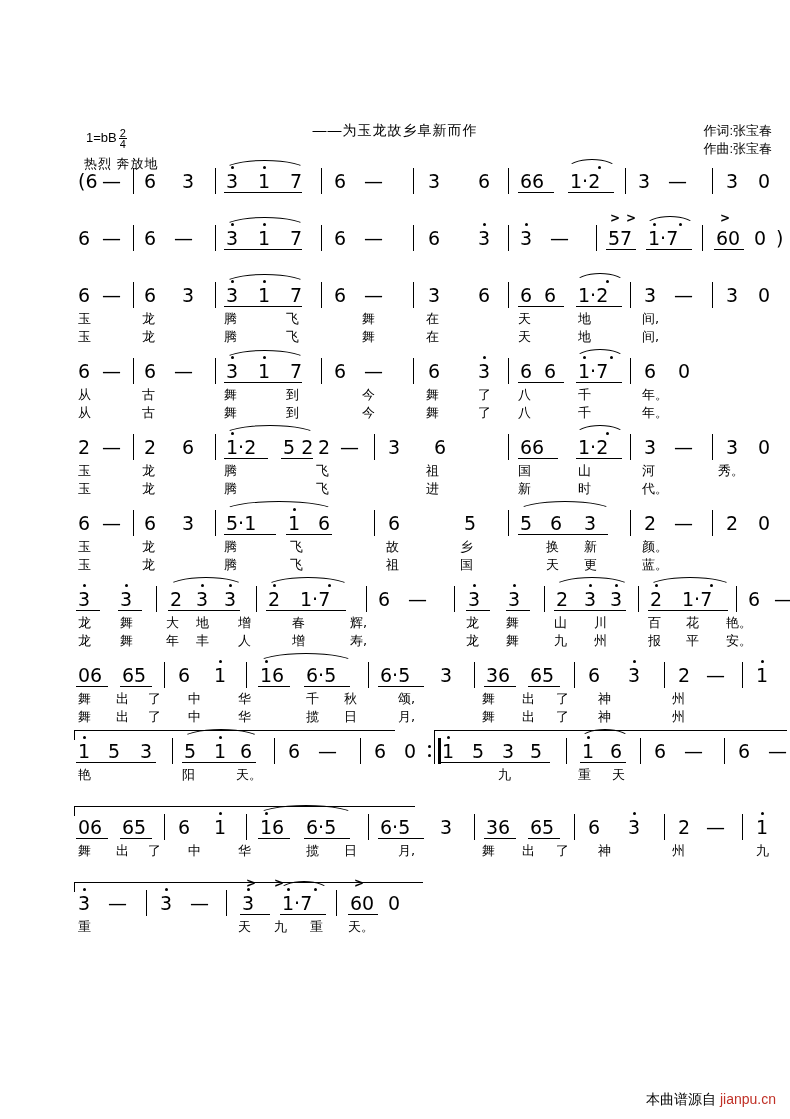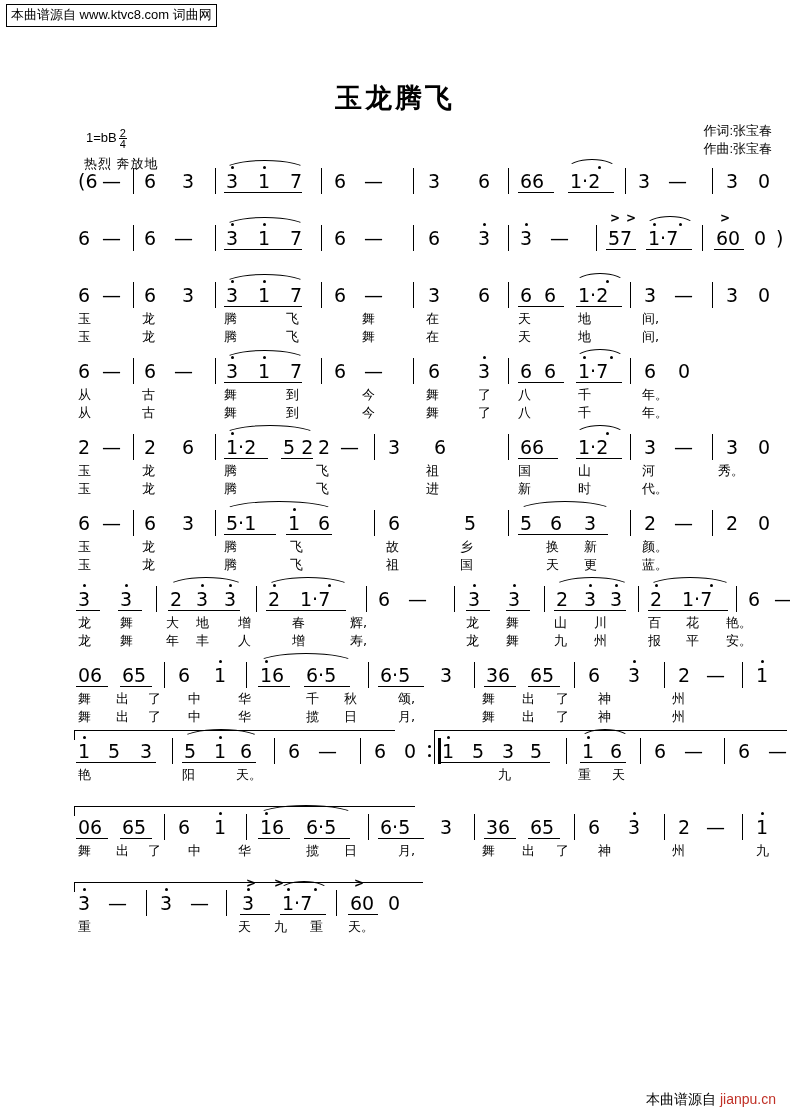--- a/index.html
+++ b/index.html
@@ -144,25 +144,22 @@
     white-space:nowrap;
   }
   .footer .cn{color:#000;}
   .footer .site{color:#c03026;font-family:"Liberation Sans",sans-serif;}
 </style>
 </head>
 <body>
 
 <div class="page">
 
-  <div class="source-note">
-    <span>本曲谱源自 www.ktvc8.com 词曲网</span>
-  </div>
-
-  <div class="title">玉龙腾飞</div>
+
+  <div class="subtitle">——为玉龙故乡阜新而作</div>
 
   <div class="credits">
     <div>作词:张宝春</div>
     <div>作曲:张宝春</div>
   </div>
 
   <div class="keysig">
     <span>1=</span><span>bB</span><span class="frac"><i class="num">2</i><i>4</i></span>
   </div>
   <div class="tempo">热烈 奔放地</div>

